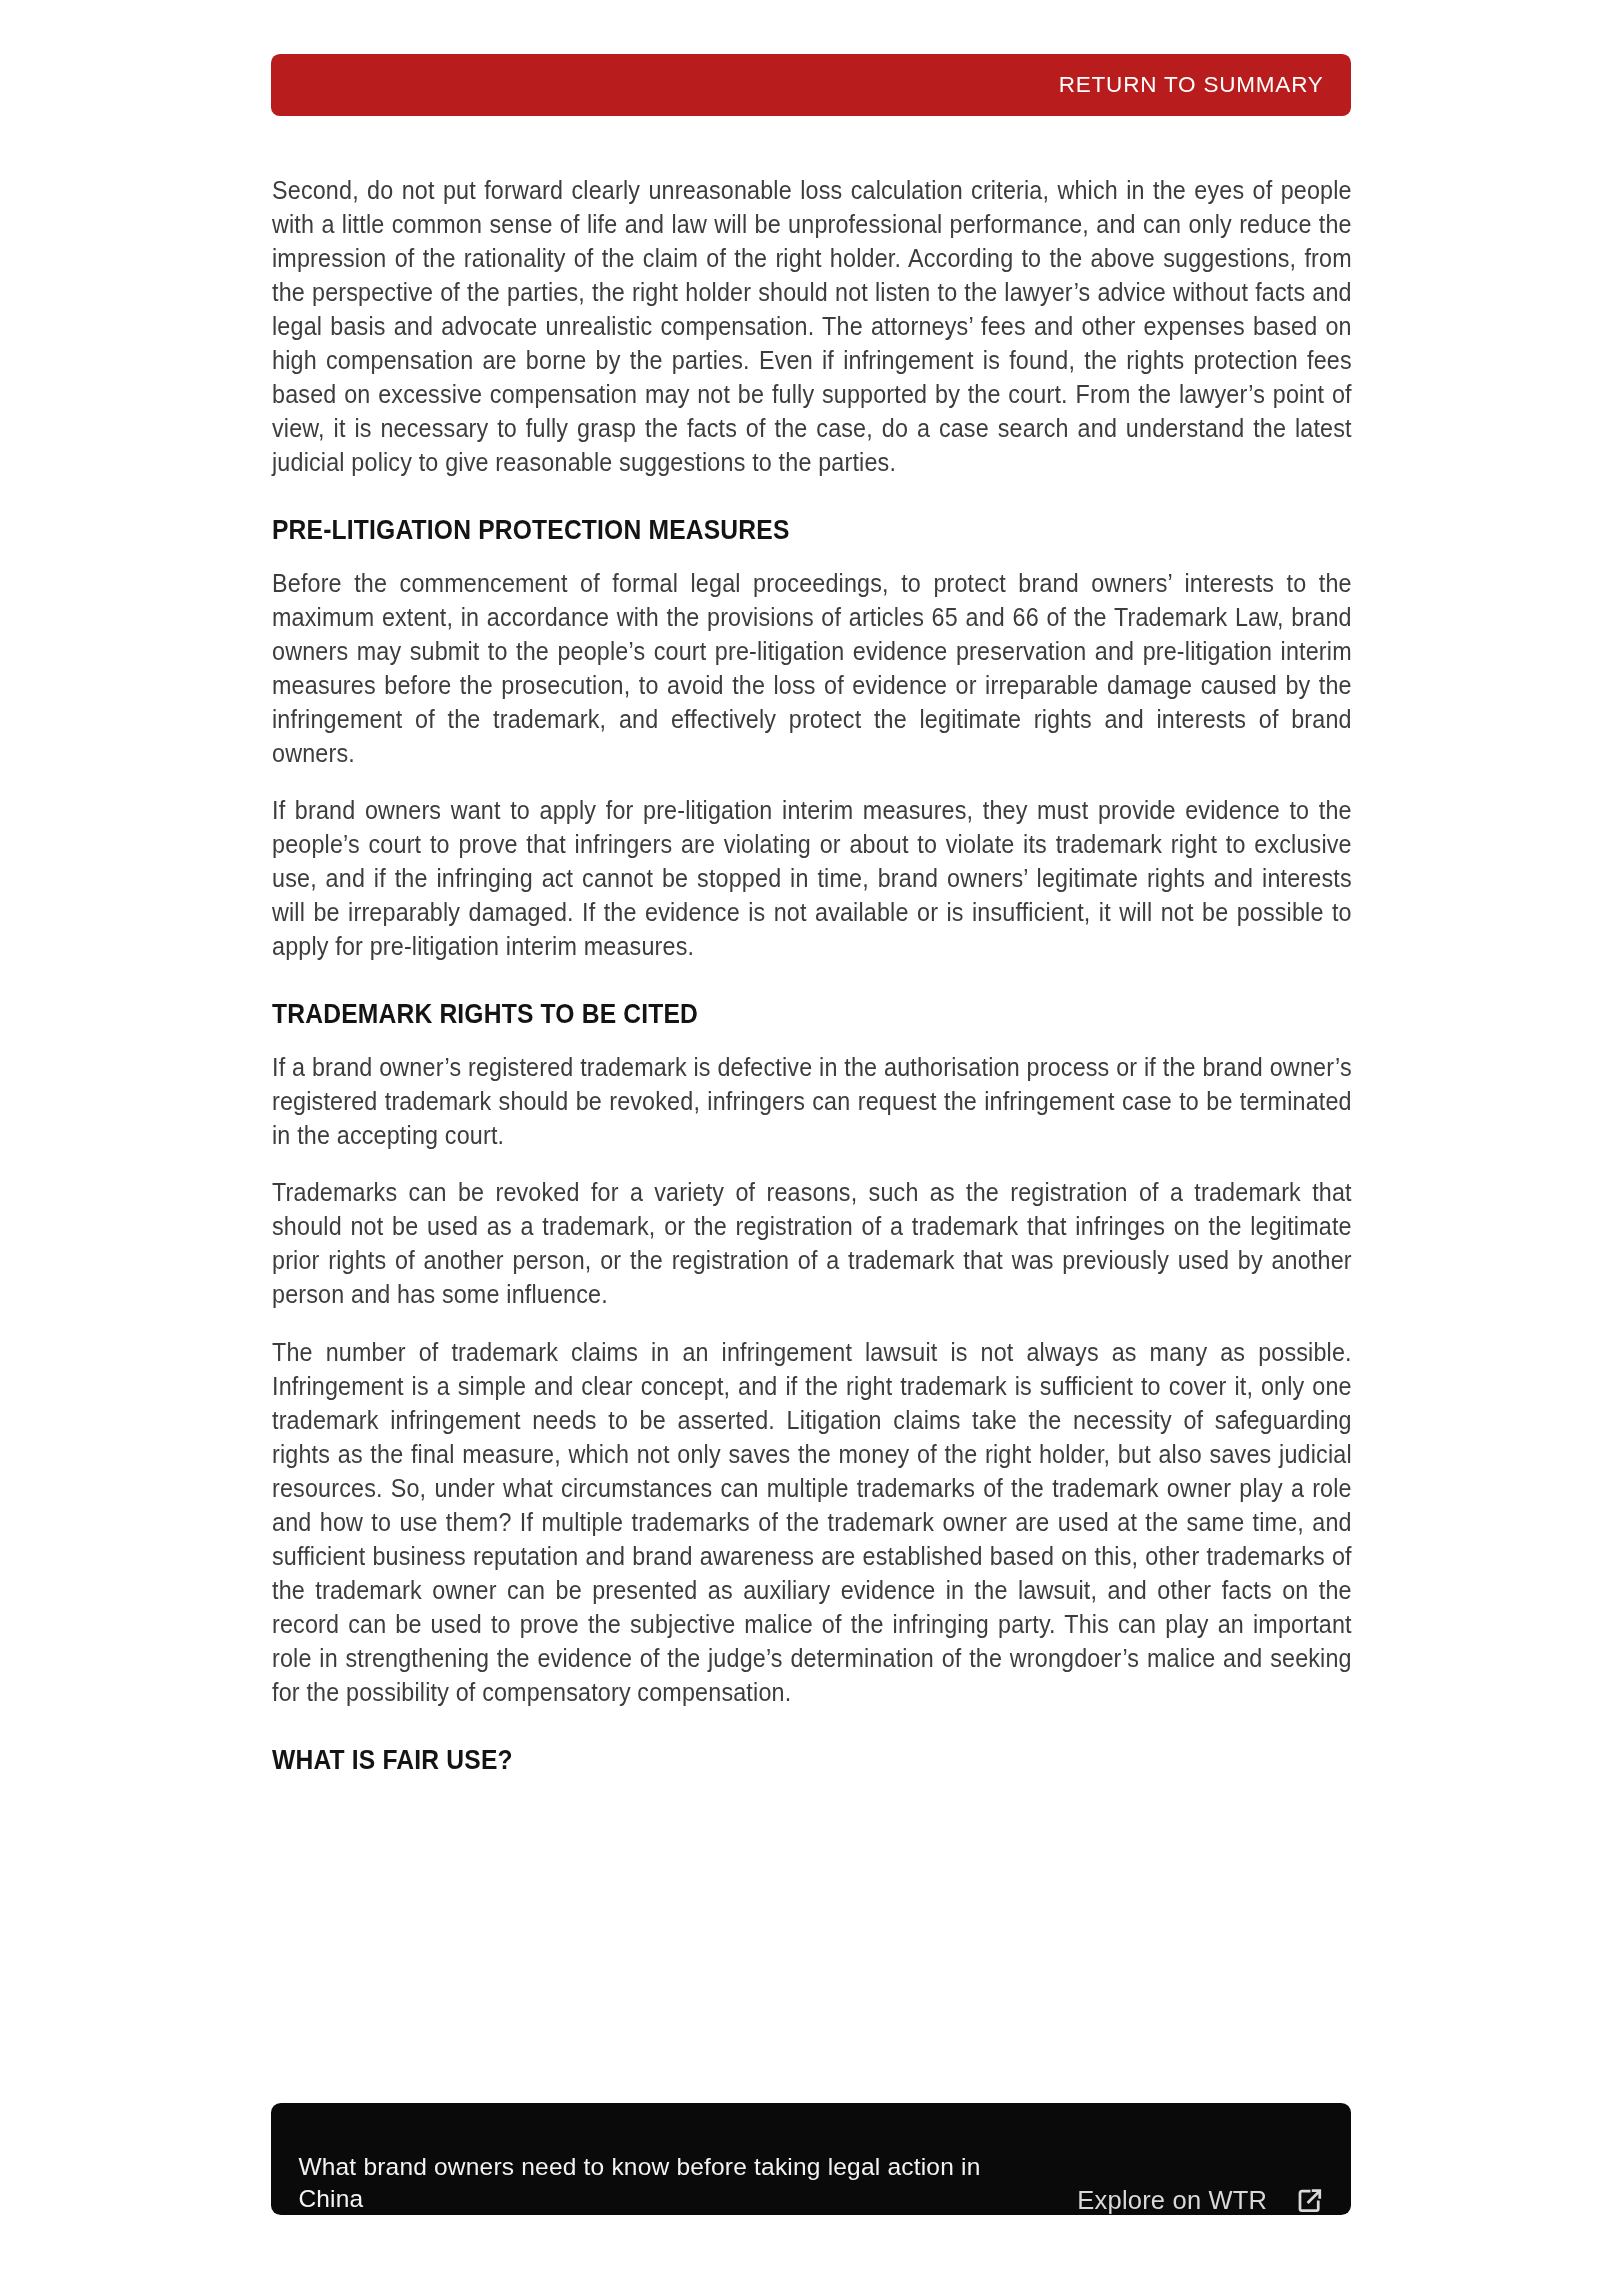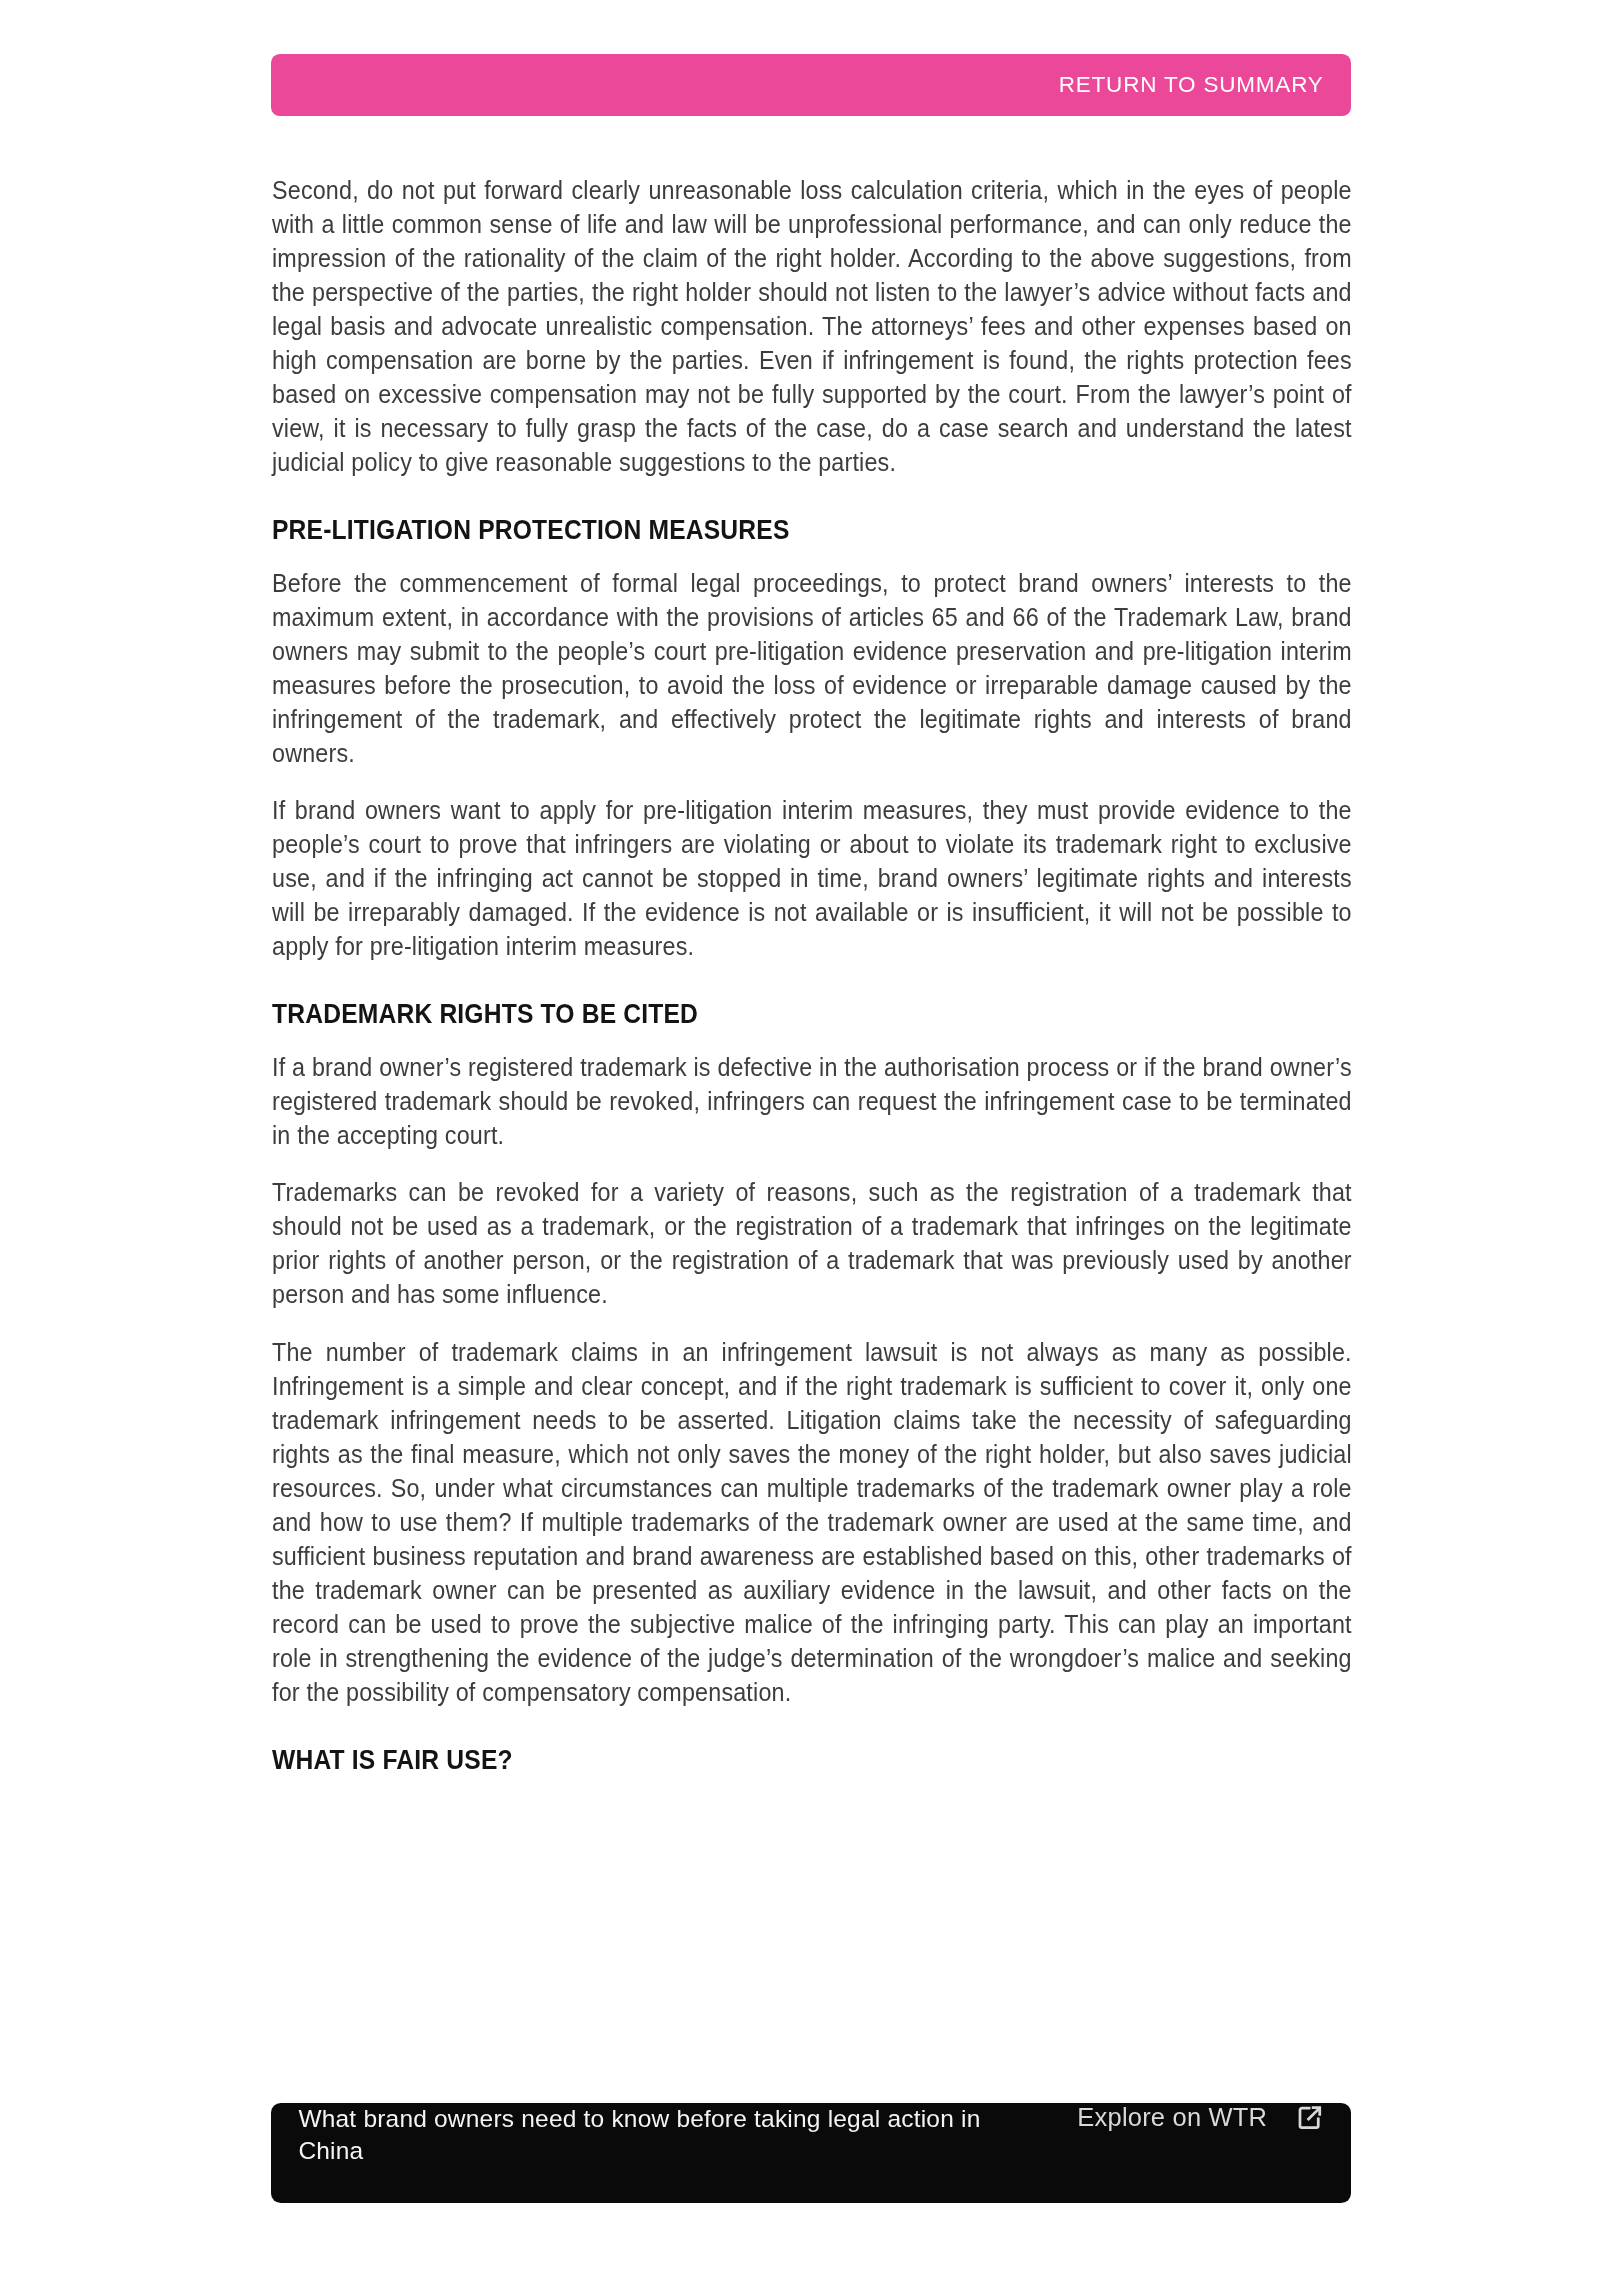--- a/index.html
+++ b/index.html
@@ -12,21 +12,21 @@
     overflow: hidden;
   }
 
   
   .topbar {
     position: absolute;
     left: 271px;
     top: 54px;
     width: 1080px;
     height: 62px;
-    background: #ec4899;
+    background: #b91c1c;
     border-radius: 8.8px;
     display: flex;
     align-items: center;
     justify-content: flex-end;
     padding: 0 27.4px;
     box-sizing: border-box;
   }
   .topbar-link {
     color: #ffffff;
     font-size: 22.5px;
@@ -62,25 +62,25 @@
     letter-spacing: 0.2px;
   }
   .content h2:first-child { margin-top: 0; }
 
   
   .footbar {
     position: absolute;
     left: 271px;
     top: 2103px;
     width: 1080px;
-    height: 100px;
+    height: 112px;
     background: #0a0a0a;
     border-radius: 9.8px;
     display: flex;
-    align-items: flex-start;
+    align-items: flex-end;
     justify-content: space-between;
     padding: 0 27.4px;
     box-sizing: border-box;
   }
   .foot-title {
     color: #f4f4f4;
     font-size: 24.5px;
     line-height: 32px;
     max-width: 686px;
     letter-spacing: 0.2px;

